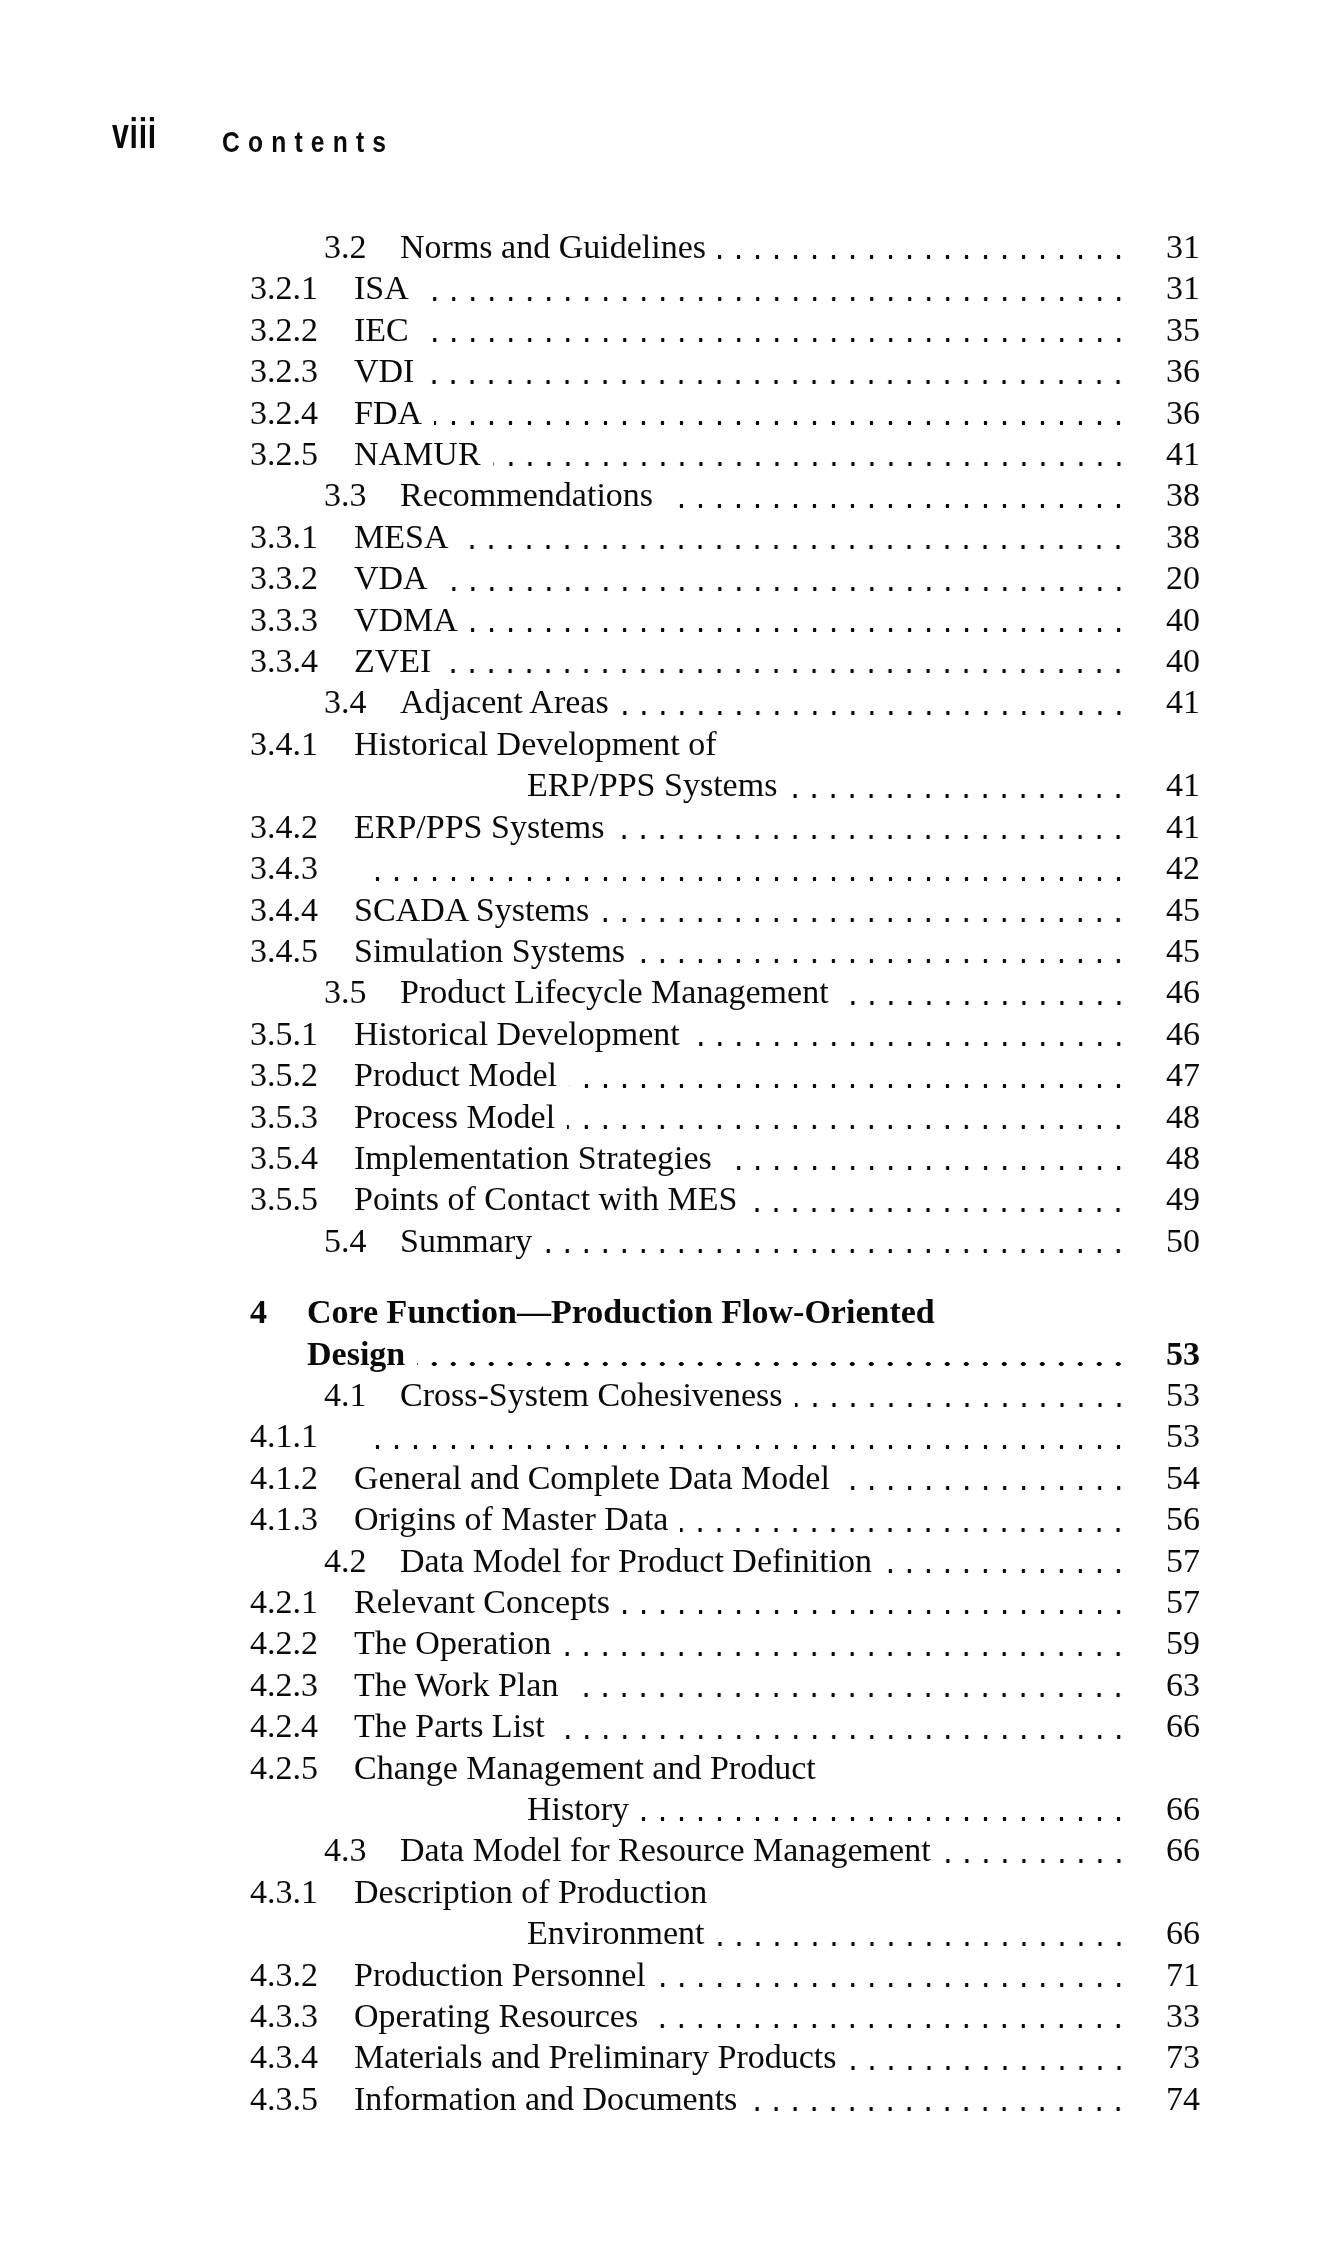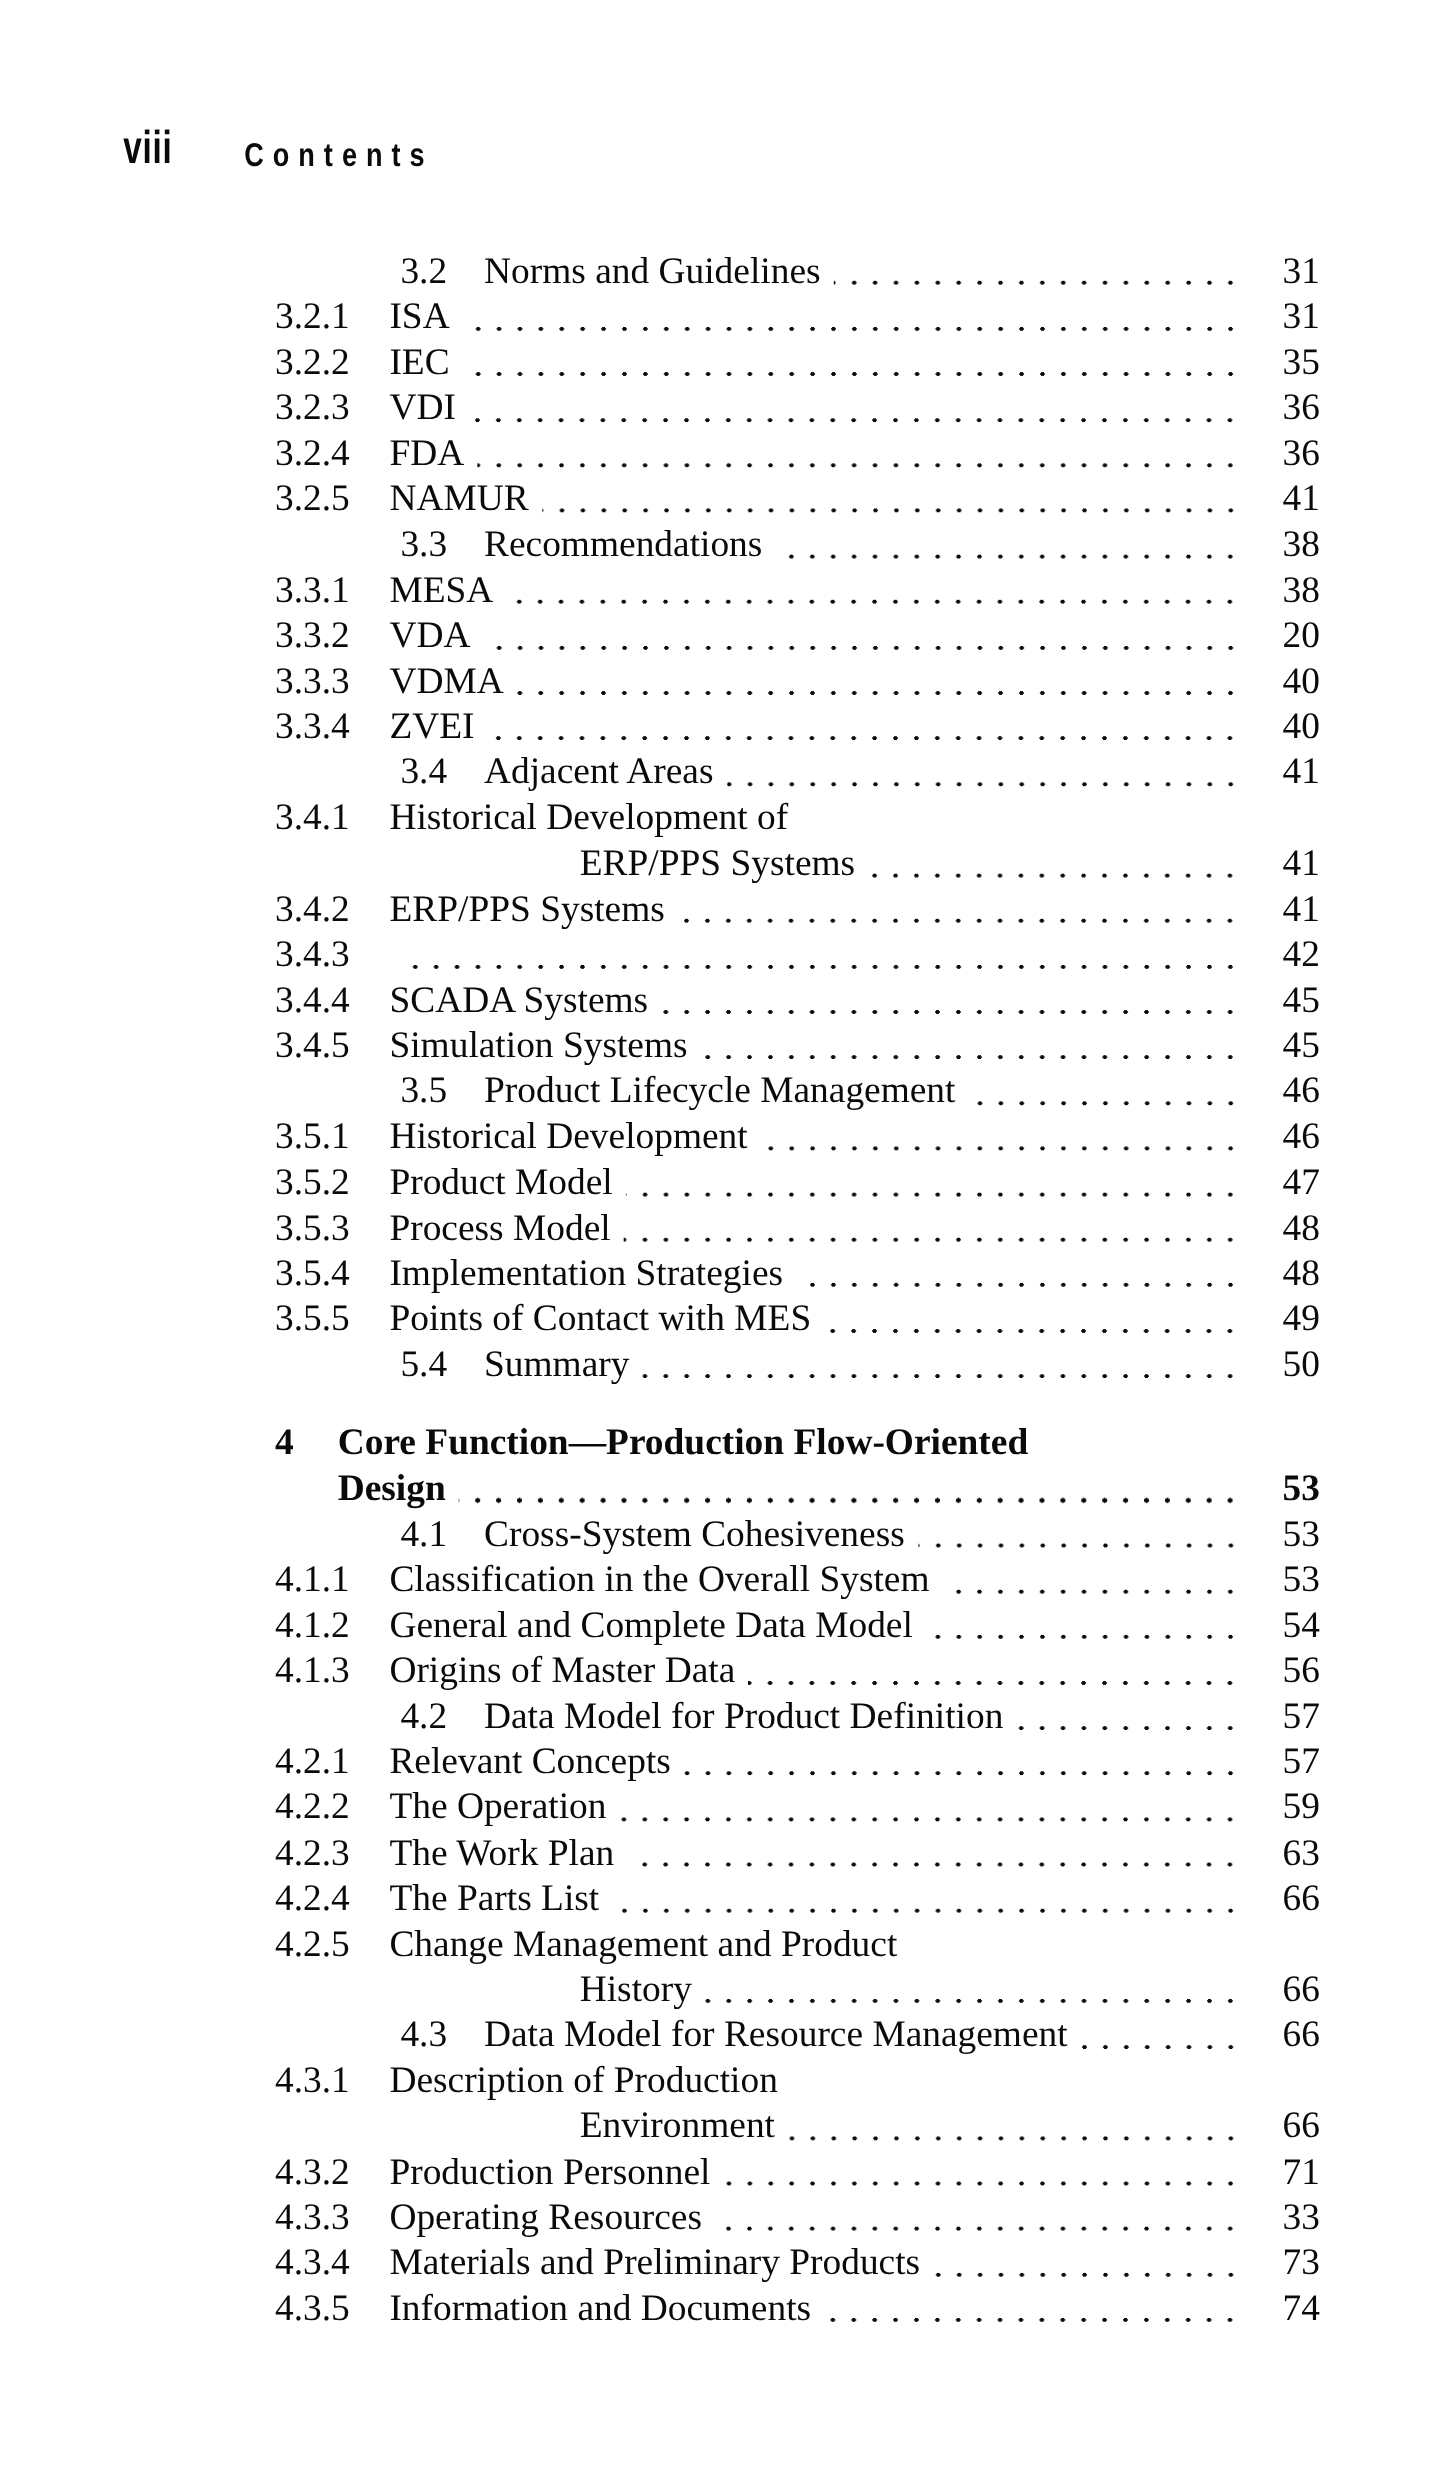--- a/index.html
+++ b/index.html
@@ -33,21 +33,21 @@
     position: absolute; left: 250px; top: 226px; width: 950px;
     font-size: 34px;
   }
   .row {
     display: flex; align-items: baseline;
     line-height: 41.4px; white-space: nowrap;
   }
   .num   { flex: none; }
   .title { flex: none; }
   .lvl0 .num { width: 57px; }
-  .lvl1 { margin-left: 114px; }  .lvl1 .num { width: 76px; }
+  .lvl1 { margin-left: 74px; }  .lvl1 .num { width: 76px; }
   .lvl2 { } .lvl2 .num { width: 104px; }
   .lvl0-cont { margin-left: 57px; }
   .lvl2-cont { margin-left: 277px; }
   .leader {
     flex: 1 1 auto; min-width: 0; align-self: stretch;
     margin-left: 12px; margin-right: 14px;
     background-image: radial-gradient(circle, #0a0a0a 1.8px, transparent 2.1px);
     background-size: 19px 12px;
     background-repeat: repeat-x;
     background-position: right 0px bottom 4px;
@@ -223,21 +223,20 @@
       <span class="pg">53</span>
     </div>
     <div class="row lvl1">
       <span class="num">4.1</span>
       <span class="title">Cross-System Cohesiveness</span>
       <span class="leader"></span>
       <span class="pg">53</span>
     </div>
     <div class="row lvl2">
       <span class="num">4.1.1</span>
-      <span class="title">Classification in the Overall System</span>
       <span class="leader"></span>
       <span class="pg">53</span>
     </div>
     <div class="row lvl2">
       <span class="num">4.1.2</span>
       <span class="title">General and Complete Data Model</span>
       <span class="leader"></span>
       <span class="pg">54</span>
     </div>
     <div class="row lvl2">

